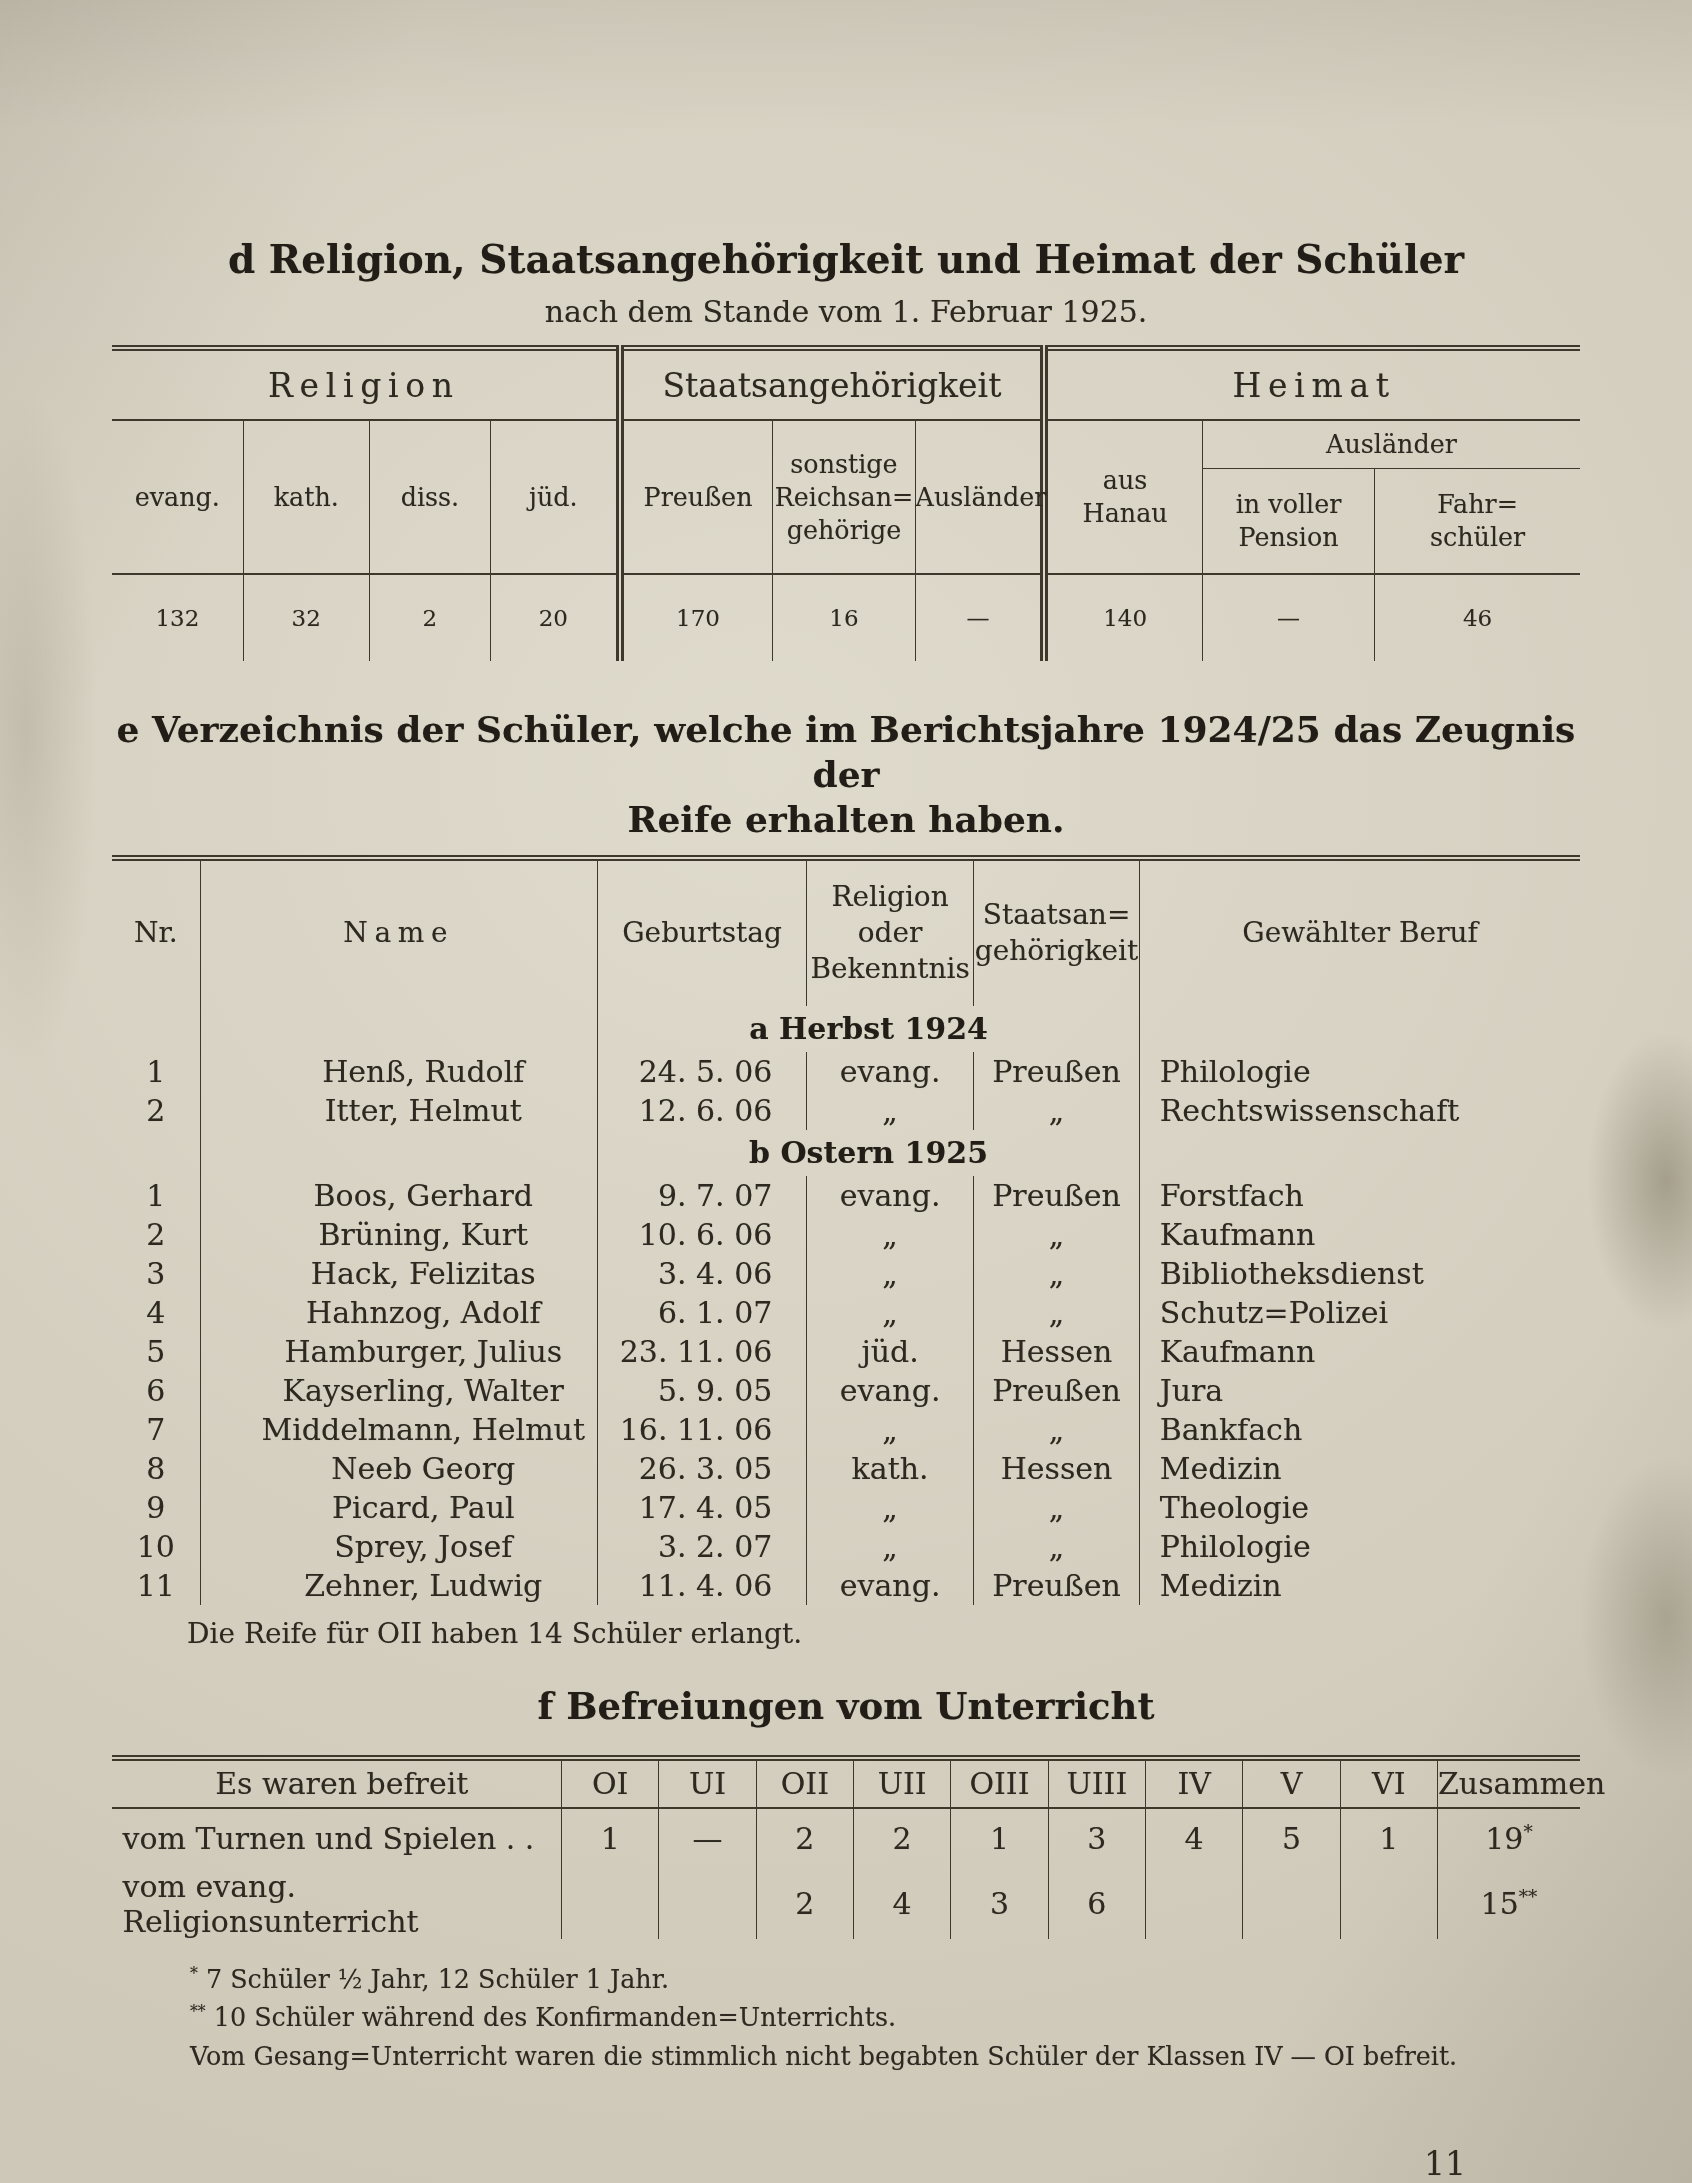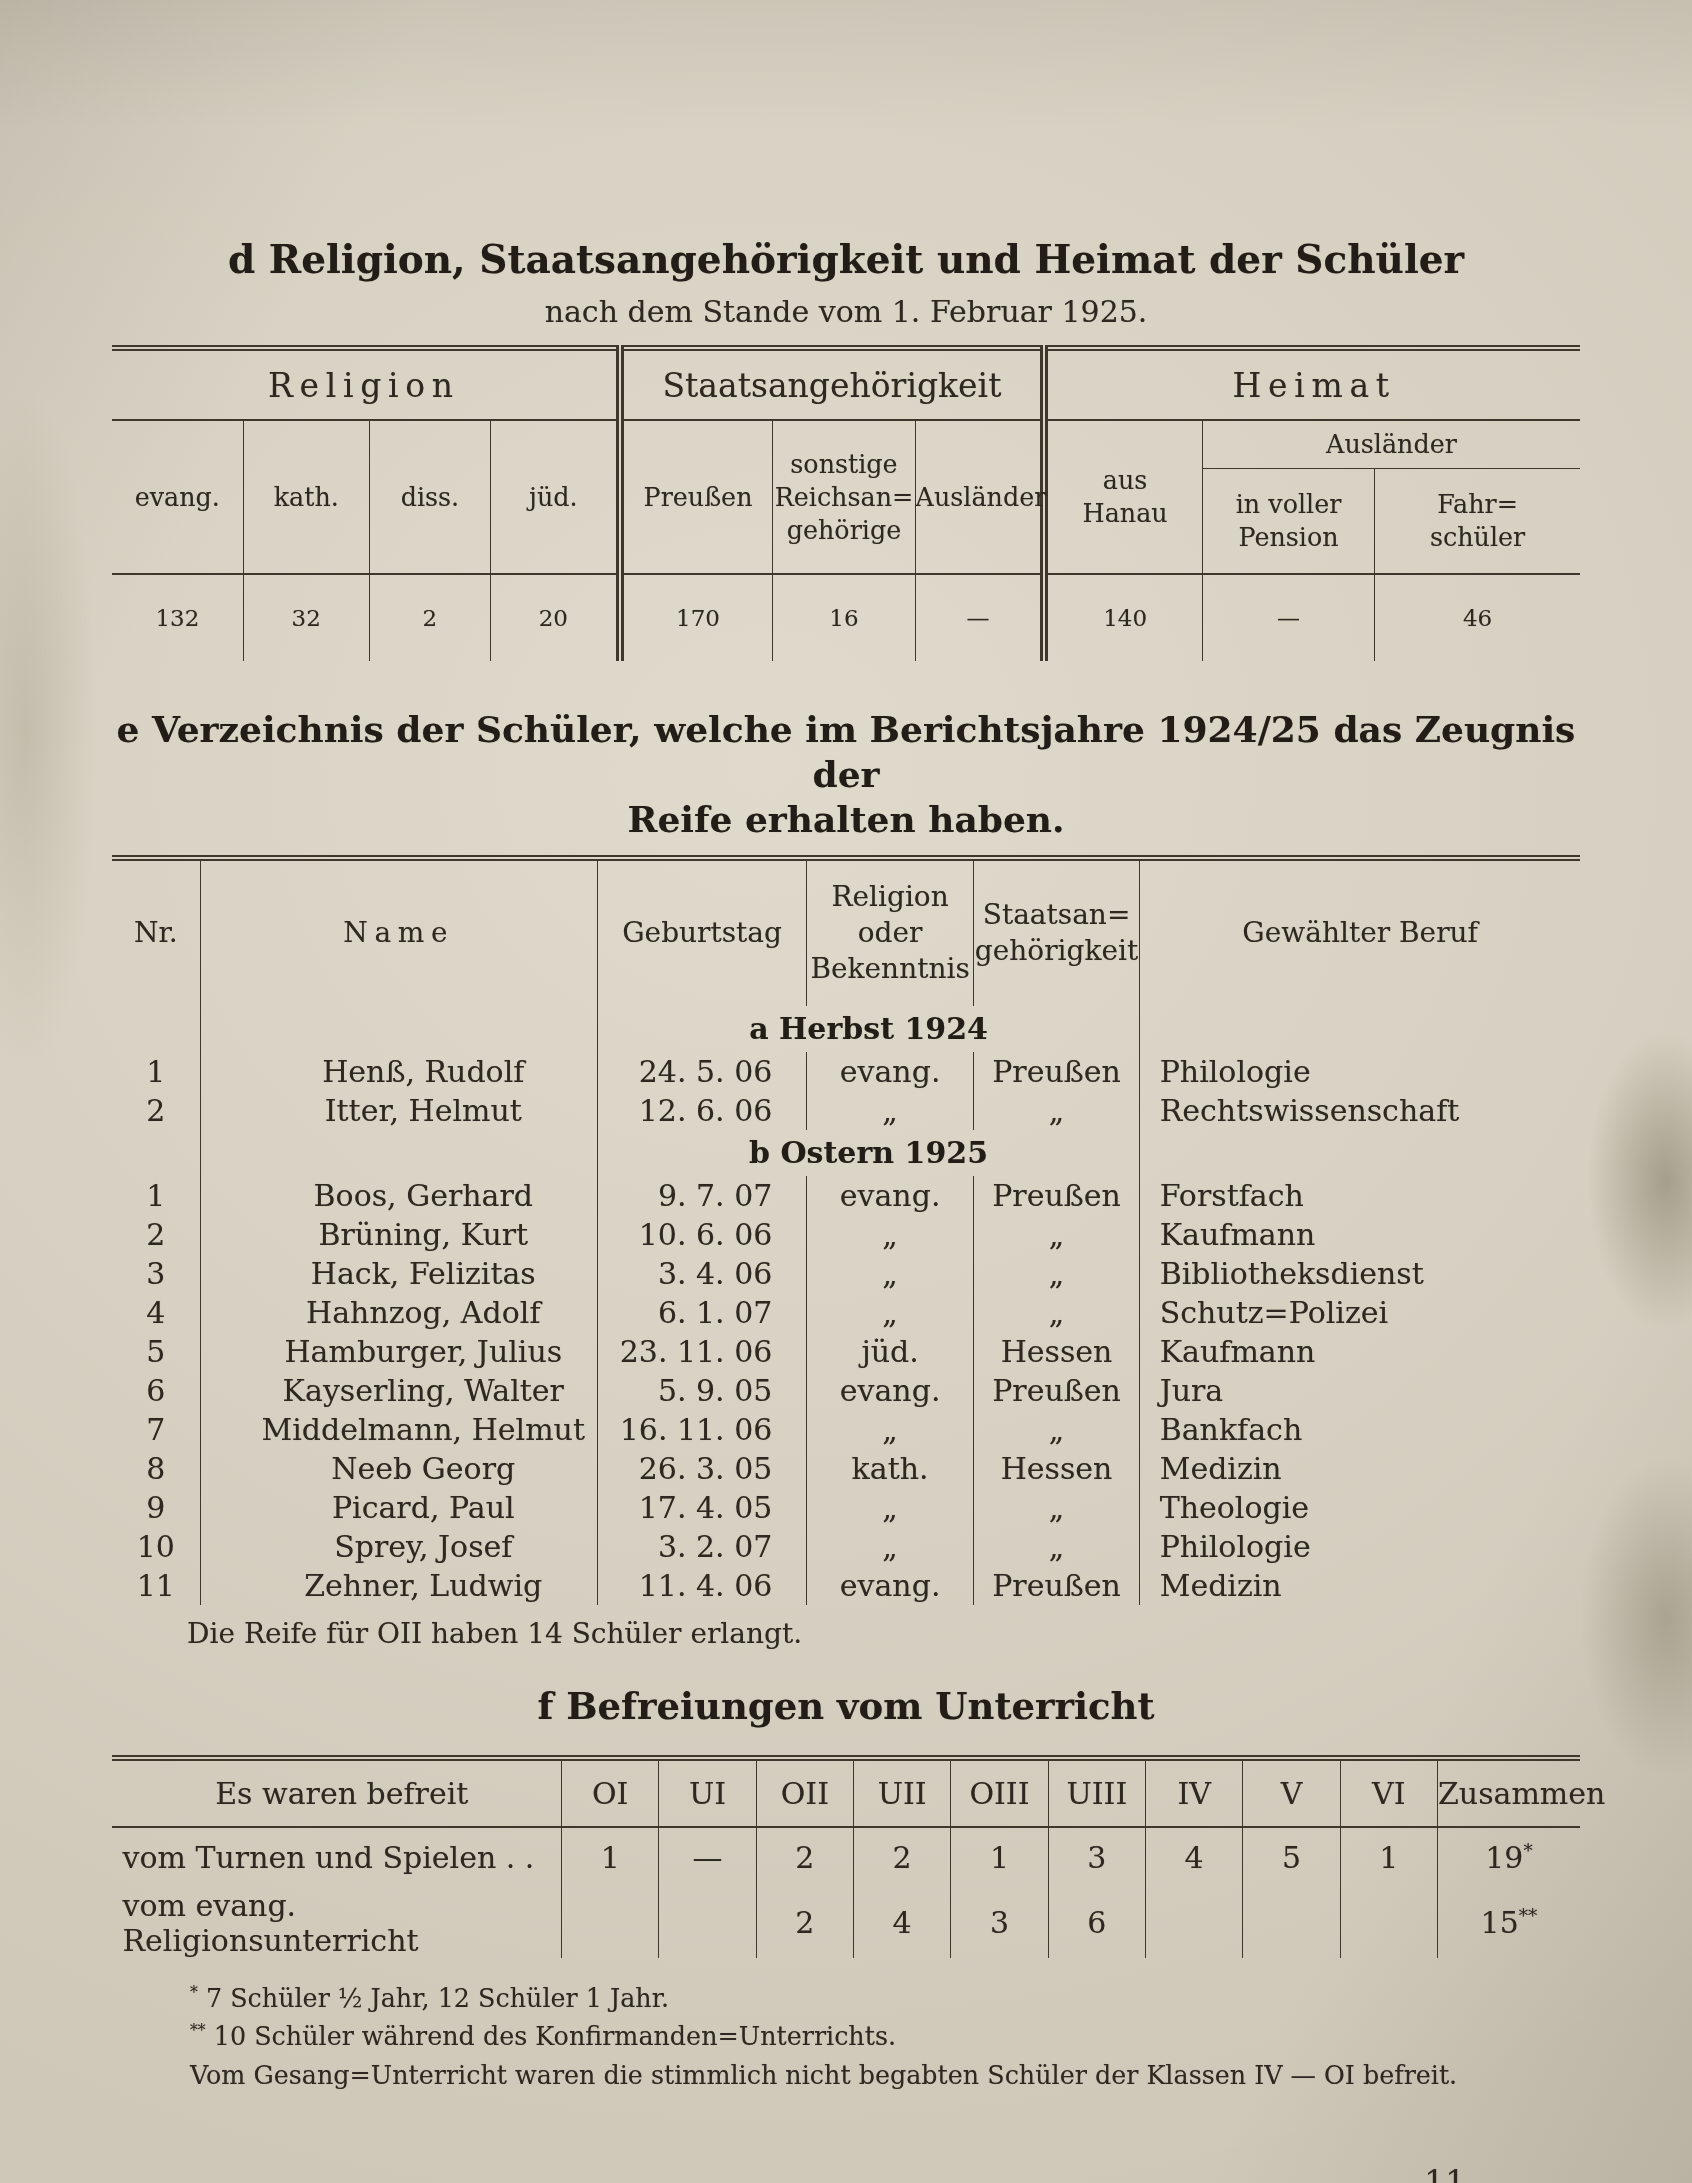--- a/index.html
+++ b/index.html
@@ -56,21 +56,21 @@
   .c-nr{text-align:center;}
   .c-name{text-align:center;padding-left:49px;}
   .c-geb{text-align:right;padding-right:34px;}
   .c-rel,.c-staat{text-align:center;}
   .c-beruf{text-align:left;padding-left:19.4px;}
   .t2 tr.sec-row td{height:46px;}
   .sec-title{text-align:center;font-weight:bold;font-size:31px;color:var(--dark);margin-top:40px;}
   .note{font-size:28px;margin:12px 0 0 75px;}
 
   
-  .t3 tr.head{height:69px;}
+  .t3 tr.head{height:50px;}
   .t3 tr.head th{border-top:6.7px double var(--ink);border-bottom:2.2px solid var(--ink);font-size:30px;font-weight:normal;text-align:center;vertical-align:middle;}
   .t3 td{height:60px;font-size:30px;text-align:center;vertical-align:middle;}
   .t3 .c-label{text-align:left;padding-left:10.5px;}
   .t3 sup,.fmark{font-size:62%;vertical-align:super;}
 
   .footnotes{margin:21px 0 0 78px;font-size:25.4px;line-height:1.52;}
   .pageno{text-align:right;padding-right:114px;margin-top:69px;font-size:33px;}
 </style>
 </head>
 <body>

